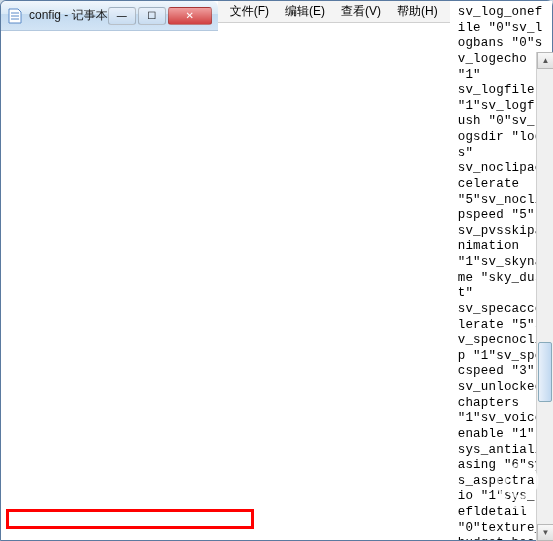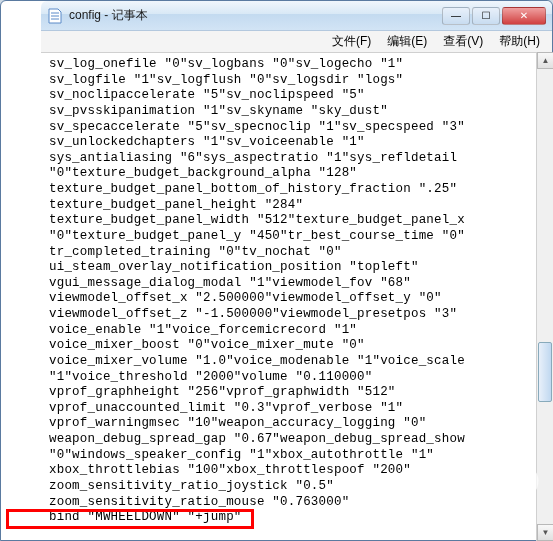--- a/index.html
+++ b/index.html
@@ -1,17 +1,17 @@
 <!DOCTYPE html>
 <html><head>
 <meta charset="utf-8">
 <style>
 * { margin: 0; padding: 0; box-sizing: border-box; }
 body { font-family: "Microsoft YaHei", "SimSun", sans-serif; background: #d8e6f3; width: 553px; height: 541px; overflow: hidden; position: relative; }
-.window { background: #fff; border: 1px solid #5a7aa0; border-radius: 6px 6px 0 0; width: 553px; height: 541px; display: flex; flex-direction: column; box-shadow: 0 0 8px rgba(0,0,0,.2); padding-left: 40px; }
+.window { background: #fff; border: 1px solid #5a7aa0; border-radius: 6px 6px 0 0; width: 553px; height: 541px; display: flex; flex-direction: row; box-shadow: 0 0 8px rgba(0,0,0,.2); }
 .titlebar { height: 30px; background: linear-gradient(to bottom, #f0f6fc 0%, #d8e8f6 45%, #c3daf0 46%, #d2e4f5 100%); display: flex; align-items: center; padding: 0 6px; border-bottom: 1px solid #b3c8de; border-radius: 6px 6px 0 0; }
 .app-icon { width: 16px; height: 16px; margin-right: 6px; }
 .title-text { font-size: 12px; color: #1a1a1a; flex: 1; }
 .win-btns { display: flex; gap: 2px; }
 .win-btn { width: 28px; height: 18px; border: 1px solid rgba(0,0,0,.2); border-radius: 3px; display: flex; align-items: center; justify-content: center; font-size: 10px; cursor: pointer; }
 .win-min { background: linear-gradient(#e8f0fa,#c8dcf0); }
 .win-max { background: linear-gradient(#e8f0fa,#c8dcf0); }
 .win-close { background: linear-gradient(#f0a0a0,#d04040); color: #fff; width: 44px; }
 .menubar { height: 22px; background: #f4f4f4; border-bottom: 1px solid #d0d0d0; display: flex; align-items: center; padding: 0 4px; font-size: 12px; justify-content: flex-end; }
 .menu-item { padding: 2px 8px; cursor: pointer; }

